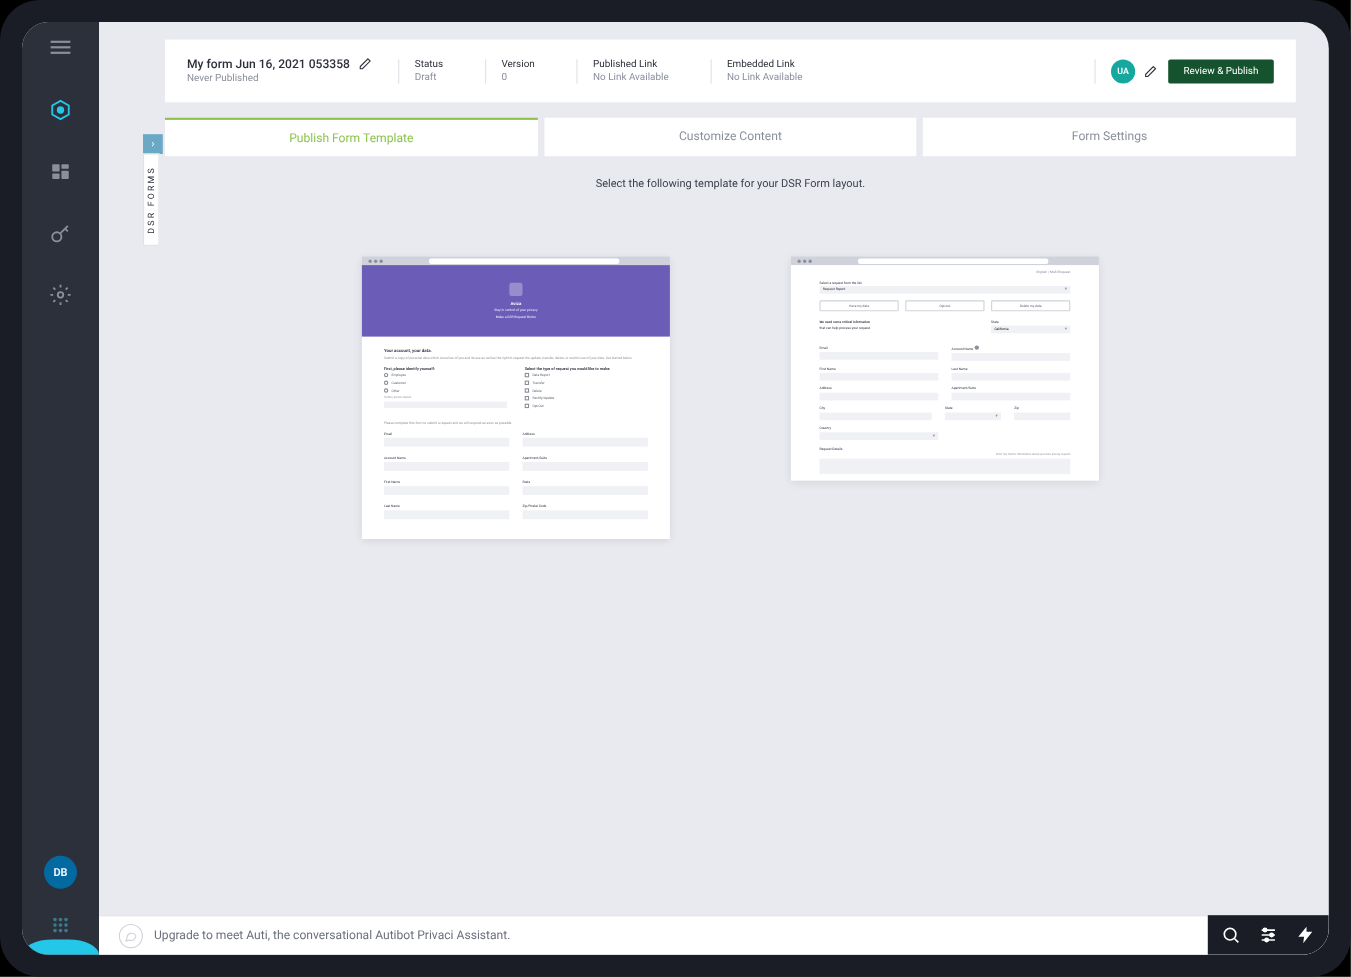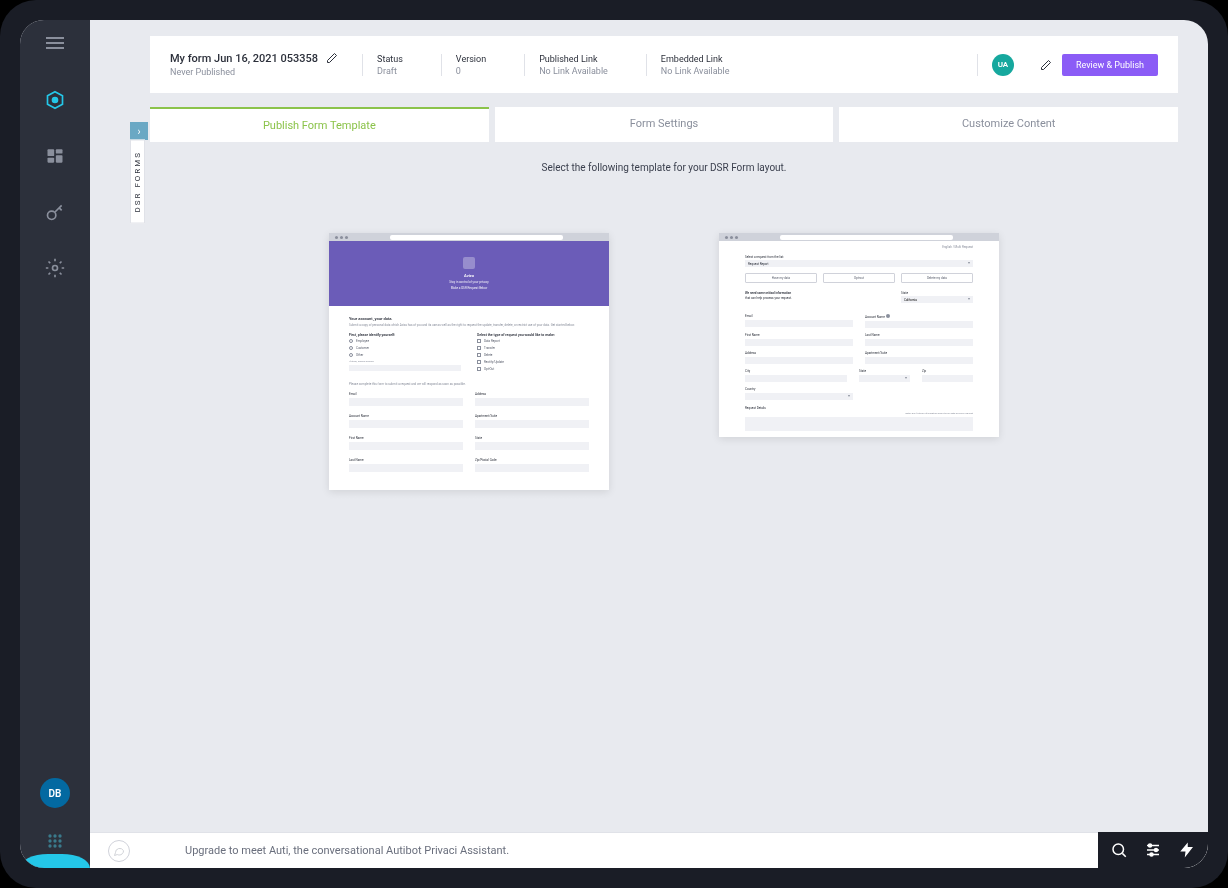--- a/index.html
+++ b/index.html
@@ -32,21 +32,21 @@
 .info-bar { background: #fff; padding: 16px 20px; display: flex; align-items: center; gap: 24px; }
 .info-left { flex: 0 0 auto; display: flex; align-items: flex-start; gap: 8px; }
 .form-name { font-size: 11px; color: #2c303b; font-weight: 500; }
 .form-sub { font-size: 9px; color: #8a8f9c; margin-top: 2px; }
 .pencil-small { width: 12px; height: 12px; cursor: pointer; }
 .info-col { border-left: 1px solid #e0e2e8; padding-left: 14px; padding-right: 14px; }
 .info-label { font-size: 9px; color: #2c303b; }
 .info-value { font-size: 9px; color: #8a8f9c; margin-top: 2px; }
 .info-right { margin-left: auto; display: flex; align-items: center; gap: 10px; }
 .ua-badge { width: 22px; height: 22px; border-radius: 50%; background: #16a89e; color: #fff; display: flex; align-items: center; justify-content: center; font-size: 8px; font-weight: 600; }
-.review-btn { background: #8b5cf6; color: #fff; border: none; padding: 6px 14px; font-size: 9px; border-radius: 2px; cursor: pointer; }
+.review-btn { background: #14532d; color: #fff; border: none; padding: 6px 14px; font-size: 9px; border-radius: 2px; cursor: pointer; }
 
 
 .tabs-row { display: flex; gap: 6px; margin-top: 14px; background: #e8eaef; }
 .tab { flex: 1; background: #fff; text-align: center; padding: 10px; font-size: 11px; color: #8a8f9c; cursor: pointer; }
 .tab.active { border-top: 2px solid #8bc34a; color: #8bc34a; }
 
 
 .side-handle { position: absolute; left: 40px; top: 120px; writing-mode: vertical-rl; transform: rotate(180deg); background: #fff; padding: 10px 2px; font-size: 8px; letter-spacing: 2px; color: #2c303b; border: 1px solid #e0e2e8; }
 .side-chevron { position: absolute; left: 40px; top: 102px; width: 18px; height: 18px; background: #6aa8c4; display: flex; align-items: center; justify-content: center; color: #fff; font-size: 10px; cursor: pointer; }
 
@@ -88,21 +88,21 @@
 .label2 { font-size: 3px; color: #2c303b; margin-bottom: 1px; }
 .select-box { background: #f0f1f5; height: 7px; position: relative; margin-bottom: 6px; }
 .select-box::after { content: '▾'; position: absolute; right: 3px; top: 0; font-size: 4px; color: #8a8f9c; }
 .btn-row { display: flex; gap: 6px; margin-bottom: 8px; }
 .pill-btn { flex: 1; border: 0.5px solid #d0d2da; text-align: center; padding: 2px; font-size: 3px; color: #5a5f6d; border-radius: 1px; }
 .two-col2 { display: flex; gap: 12px; margin-bottom: 5px; }
 .info-icon-tiny { display: inline-block; width: 4px; height: 4px; border-radius: 50%; background: #8a8f9c; }
 .lang-bar { display: flex; justify-content: flex-end; padding: 4px 26px 0; font-size: 3px; color: #8a8f9c; }
 
 
-.bottom-bar { position: absolute; bottom: 0; left: 70px; right: 0; height: 36px; background: #fff; display: flex; align-items: center; padding: 0 18px; border-top: 1px solid #e0e2e8; gap: 45px; }
+.bottom-bar { position: absolute; bottom: 0; left: 70px; right: 0; height: 36px; background: #fff; display: flex; align-items: center; padding: 0 18px; border-top: 1px solid #e0e2e8; }
 .chat-icon { width: 22px; height: 22px; border-radius: 50%; border: 1px solid #d0d2da; margin-right: 10px; display: flex; align-items: center; justify-content: center; }
 .chat-icon svg { width: 12px; height: 12px; opacity: 0.4; }
 .bottom-text { font-size: 11px; color: #6a6f7d; }
 .bottom-actions { position: absolute; bottom: 0; right: 0; height: 36px; background: #1a1d26; display: flex; align-items: center; padding: 0 12px; gap: 16px; }
 .bottom-actions svg { width: 18px; height: 18px; cursor: pointer; }
 
 
 .blue-wave { position: absolute; bottom: 0; left: 0; width: 70px; height: 14px; background: #24c7e8; border-radius: 40% 40% 0 0 / 100% 100% 0 0; }
 </style>
 </head>
@@ -188,34 +188,34 @@
           </div>
           <div class="info-col">
             <div class="info-label">Published Link</div>
             <div class="info-value">No Link Available</div>
           </div>
           <div class="info-col">
             <div class="info-label">Embedded Link</div>
             <div class="info-value">No Link Available</div>
           </div>
           <div class="info-right">
-            <div style="border-left:1px solid #e0e2e8; padding-left:14px; display:flex; align-items:center; gap:26px;">
+            <div style="border-left:1px solid #e0e2e8; padding-left:14px; display:flex; align-items:center; gap:8px;">
               <div class="ua-badge">UA</div>
               <svg width="12" height="12" viewBox="0 0 24 24" fill="none" stroke="#2c303b" stroke-width="2">
                   <path d="M17 3l4 4L7 21H3v-4L17 3z"></path>
                 </svg>
             </div>
             <button class="review-btn">Review &amp; Publish</button>
           </div>
         </div>
 
         <div class="tabs-row">
           <div class="tab active">Publish Form Template</div>
+          <div class="tab">Customize Content</div>
           <div class="tab">Form Settings</div>
-          <div class="tab">Customize Content</div>
         </div>
 
         <div class="template-instruction">Select the following template for your DSR Form layout.</div>
 
         <div class="templates">
 
           <div class="template-card">
             <div class="preview">
               <div class="browser-bar">
                   <div class="browser-dot"></div>

